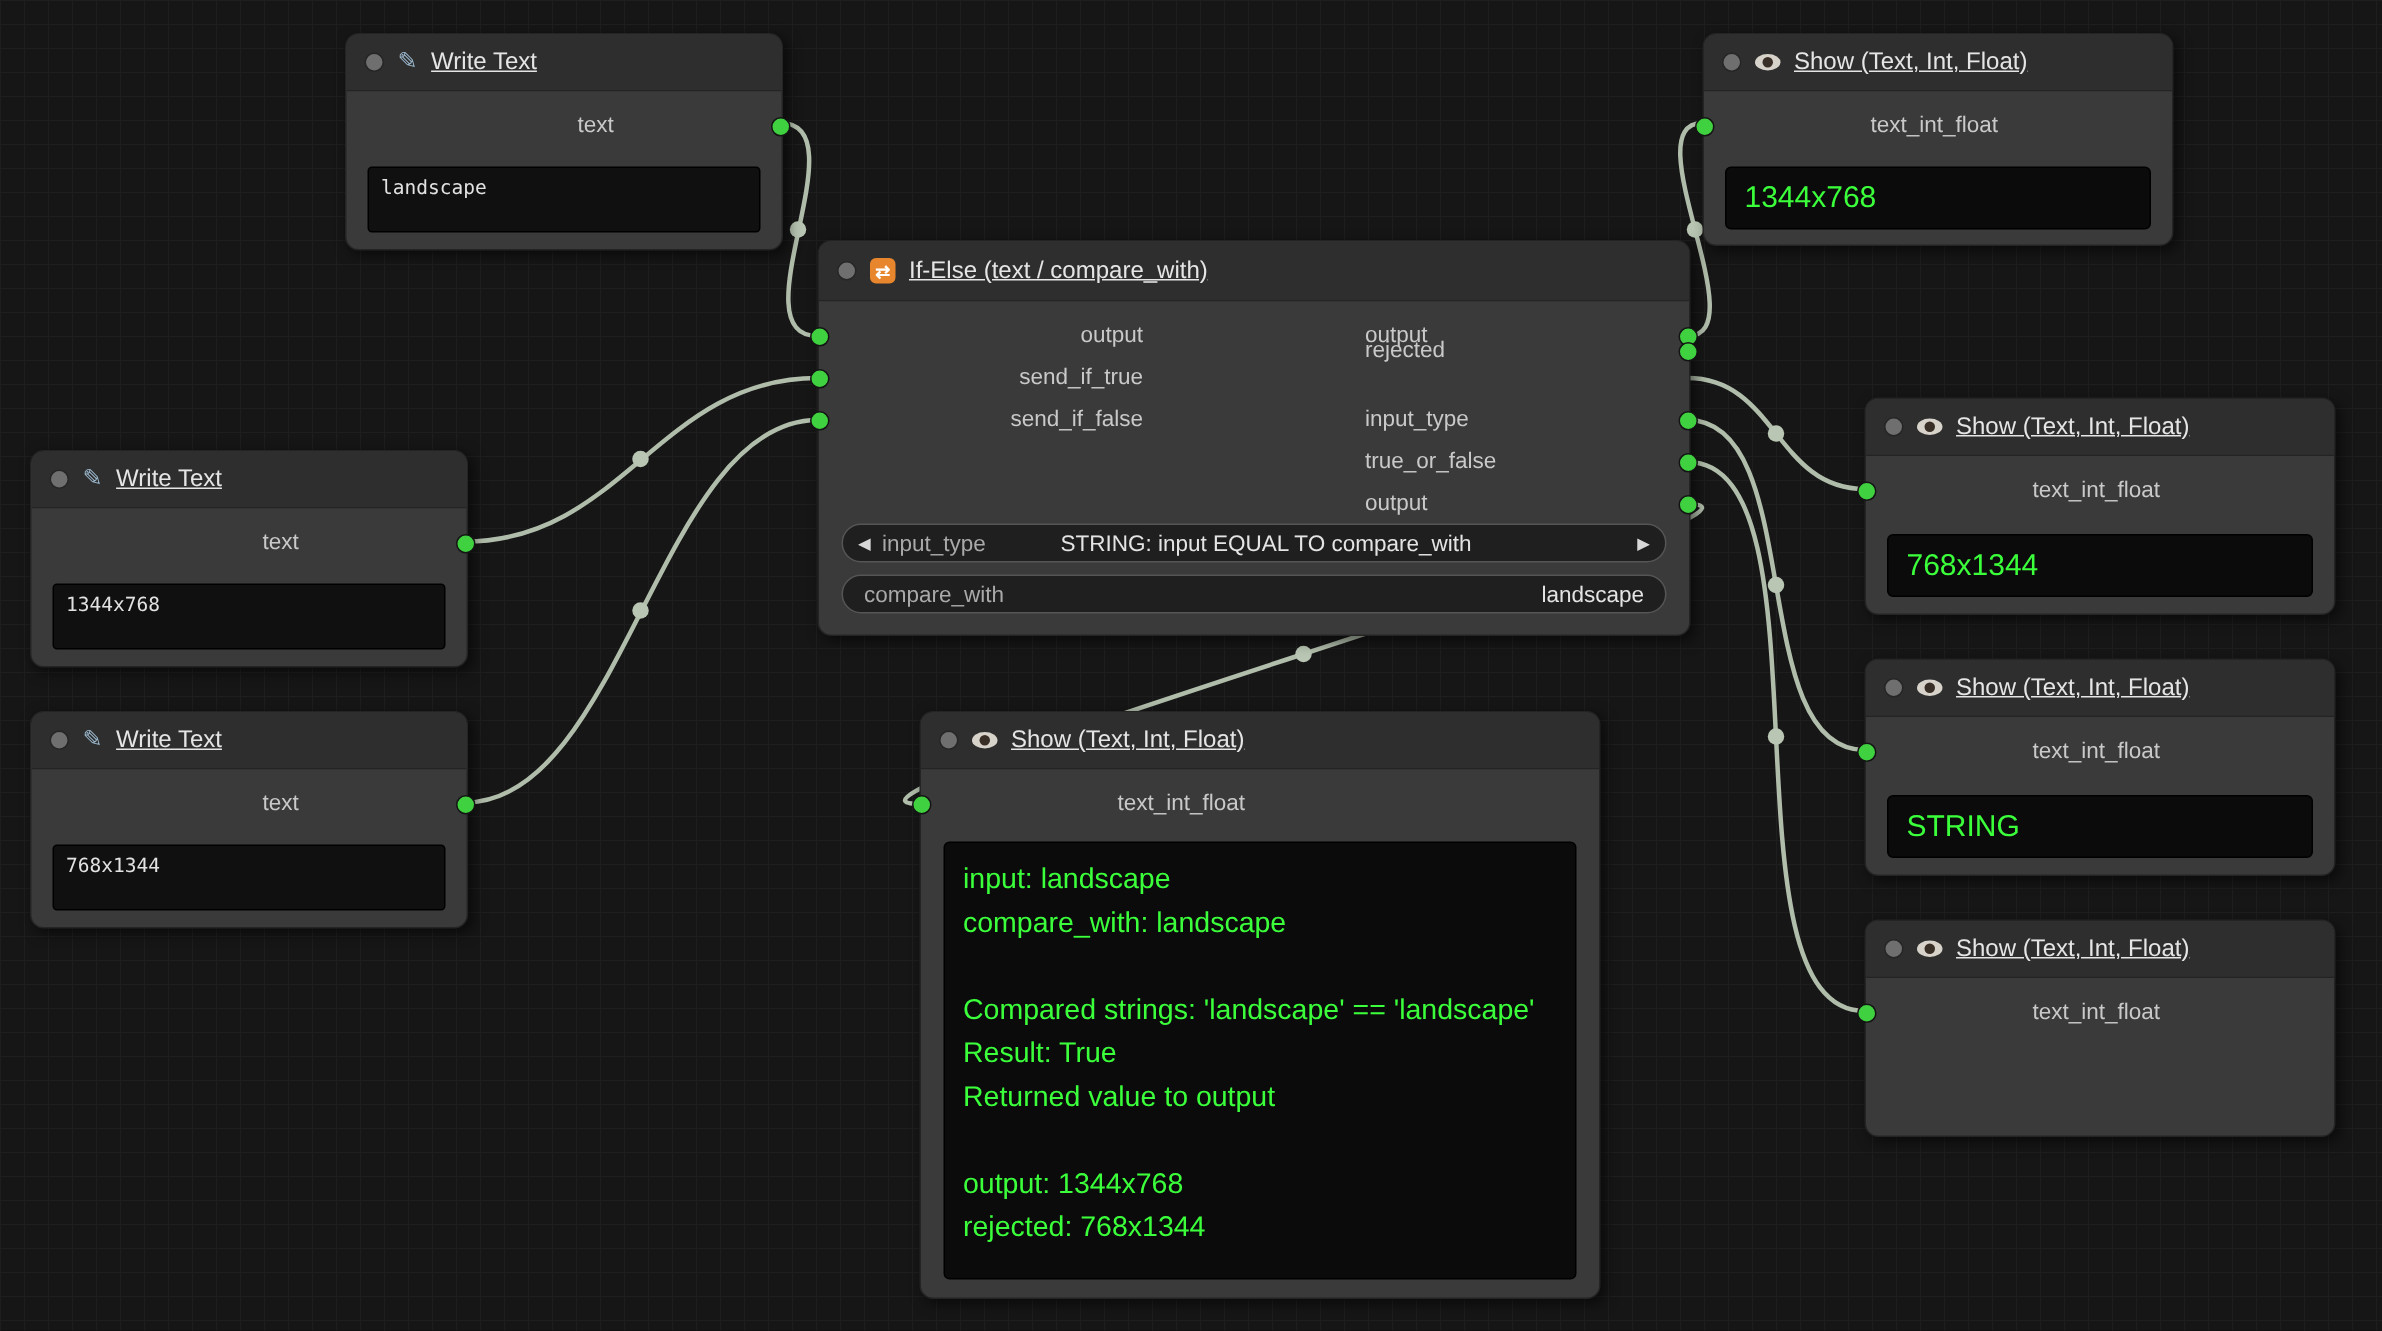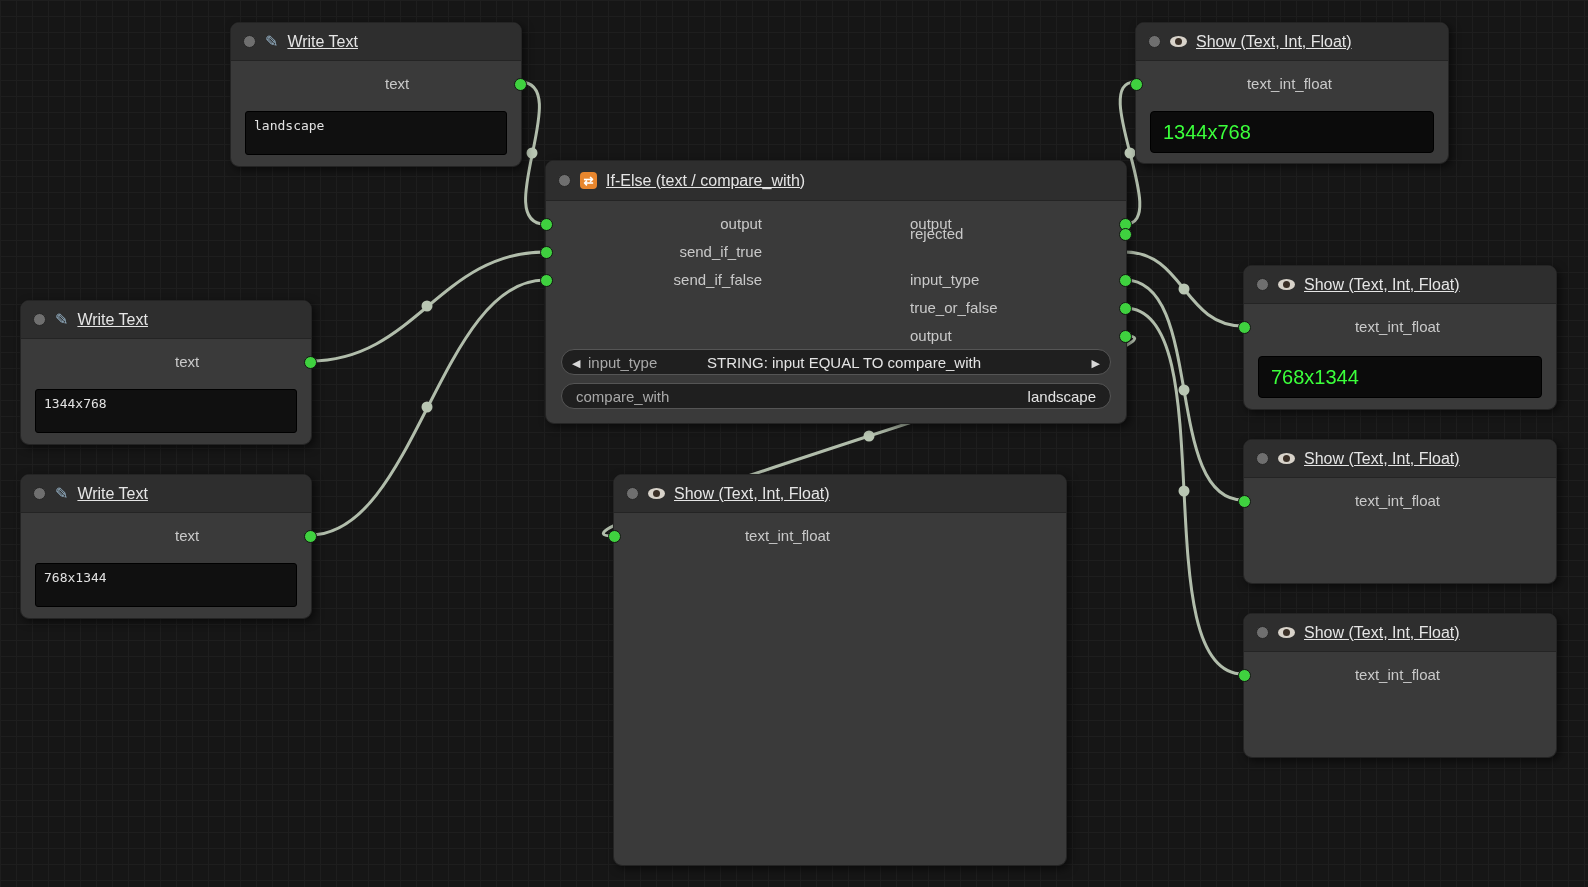--- a/index.html
+++ b/index.html
@@ -214,20 +214,21 @@
   <div class="node" style="left:1243px;top:439px;width:312px;height:143px">
     <div class="node-header">
       <span class="collapse-dot"></span>
       <span class="eye-icon"></span>
       <span class="node-title">Show (Text, Int, Float)</span>
     </div>
     <div class="port-row in" style="top:48px;width:180px">
       <span class="port"></span>
       <span>text_int_float</span>
     </div>
+    <div class="display" style="top:90px;height:42px">STRING</div>
   </div>
 
   <div class="node" style="left:1243px;top:613px;width:312px;height:143px">
     <div class="node-header">
       <span class="collapse-dot"></span>
       <span class="eye-icon"></span>
       <span class="node-title">Show (Text, Int, Float)</span>
     </div>
     <div class="port-row in" style="top:48px;width:180px">
       <span class="port"></span>
@@ -238,15 +239,24 @@
   <div class="node" style="left:613px;top:474px;width:452px;height:390px">
     <div class="node-header">
       <span class="collapse-dot"></span>
       <span class="eye-icon"></span>
       <span class="node-title">Show (Text, Int, Float)</span>
     </div>
     <div class="port-row in" style="top:48px;width:200px">
       <span class="port"></span>
       <span>text_int_float</span>
     </div>
+    <div class="display-multi" style="top:86px;height:292px">input: landscape
+compare_with: landscape
+
+Compared strings: 'landscape' == 'landscape'
+Result: True
+Returned value to output
+
+output: 1344x768
+rejected: 768x1344</div>
   </div>
 
 </div>
 
 </body></html>

